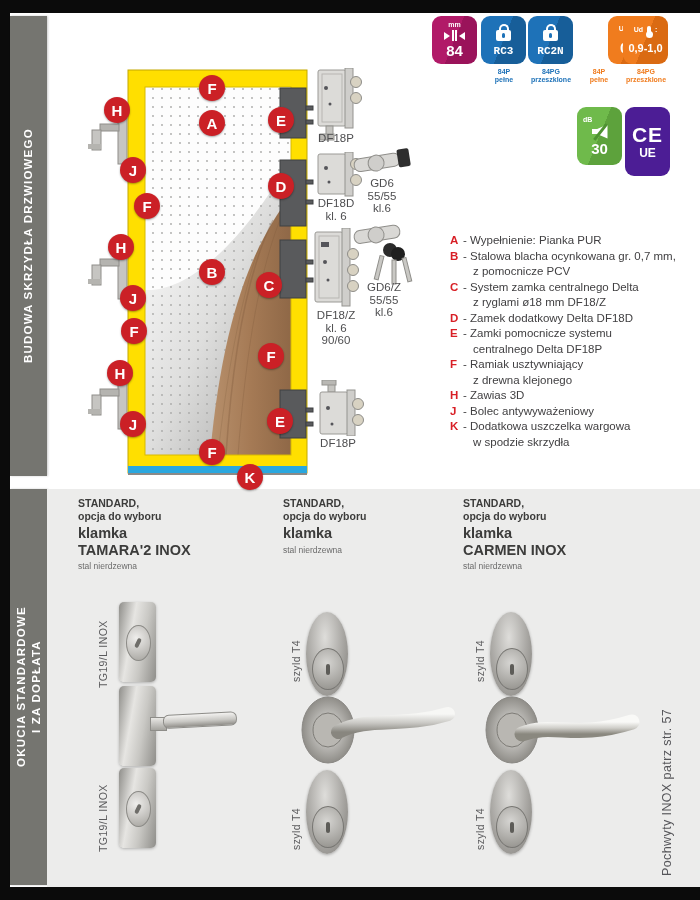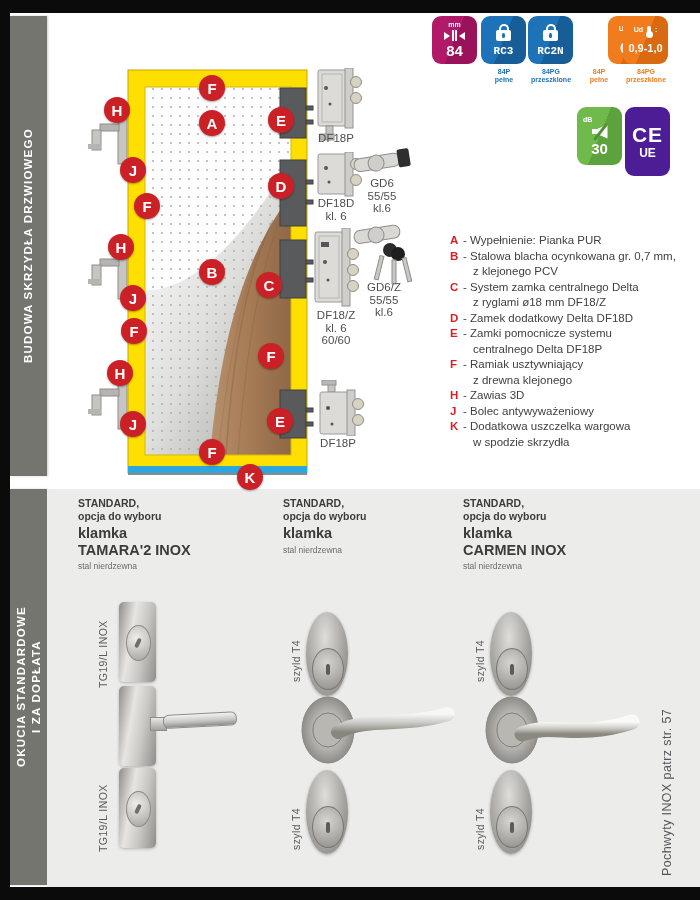--- a/index.html
+++ b/index.html
@@ -301,21 +301,21 @@
     <circle cx="40" cy="26" r="5.5" fill="#d8d2c2" stroke="#8e8d89"></circle>
     <circle cx="40" cy="42" r="5.5" fill="#d8d2c2" stroke="#8e8d89"></circle>
     <circle cx="40" cy="58" r="5.5" fill="#d8d2c2" stroke="#8e8d89"></circle>
     <rect x="8" y="14" width="8" height="5" fill="#55555a"></rect>
     <circle cx="12" cy="34" r="2" fill="#55555a"></circle>
       <circle cx="15" cy="52" r="1.5" fill="#55555a"></circle>
   </svg>
   <div class="locklabel" style="left:306px;top:309px;width:60px;">
     <div>DF18/Z</div>
     <div>kl. 6</div>
-    <div>60/60</div>
+    <div>90/60</div>
   </div>
 
   <svg class="abs" style="left:352px;top:220px;" width="68" height="66">
     <g transform="rotate(-9 30 14)">
       <rect x="2" y="7" width="46" height="13" rx="6" fill="#d9d8d5" stroke="#8f8e8a"></rect>
       <circle cx="24" cy="14" r="8" fill="#cfcecb" stroke="#8f8e8a"></circle>
     </g>
     <circle cx="38" cy="30" r="7" fill="#2b2b2b"></circle>
     <circle cx="46" cy="34" r="7" fill="#1f1f1f"></circle>
     <rect x="28" y="36" width="4" height="24" fill="#c9c8c4" stroke="#8f8e8a" transform="rotate(14 30 36)"></rect>
@@ -413,21 +413,21 @@
         <span>
           <span>- Wypełnienie: Pianka PUR</span>
           <div class="leg-line2"></div>
         </span>
       </div>
 
       <div class="leg-row">
         <span class="leg-letter">B</span>
         <span>
           <span>- Stalowa blacha ocynkowana gr. 0,7 mm,</span>
-          <div class="leg-line2">z klejonego PCV</div>
+          <div class="leg-line2">z pomocnicze PCV</div>
         </span>
       </div>
 
       <div class="leg-row">
         <span class="leg-letter">C</span>
         <span>
           <span>- System zamka centralnego Delta</span>
           <div class="leg-line2">z ryglami ø18 mm DF18/Z</div>
         </span>
       </div>

